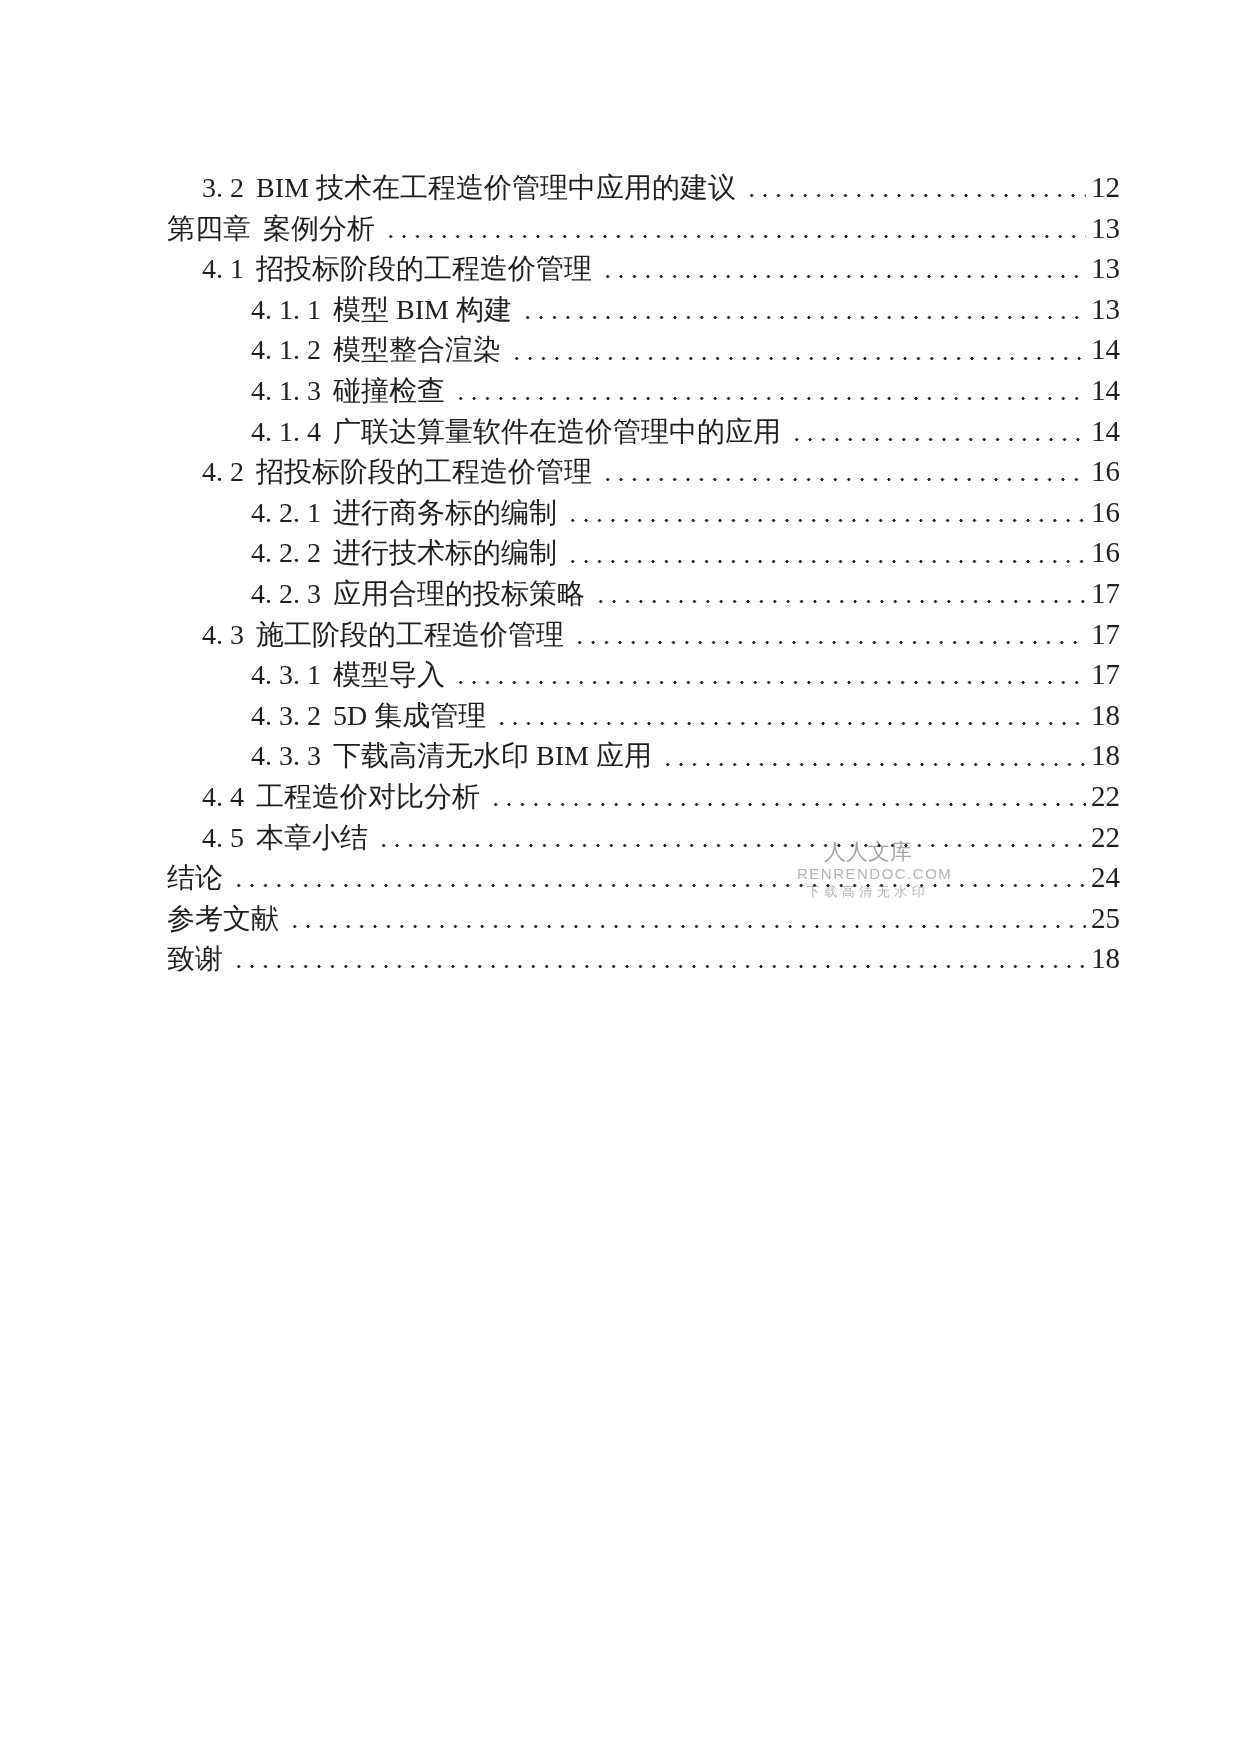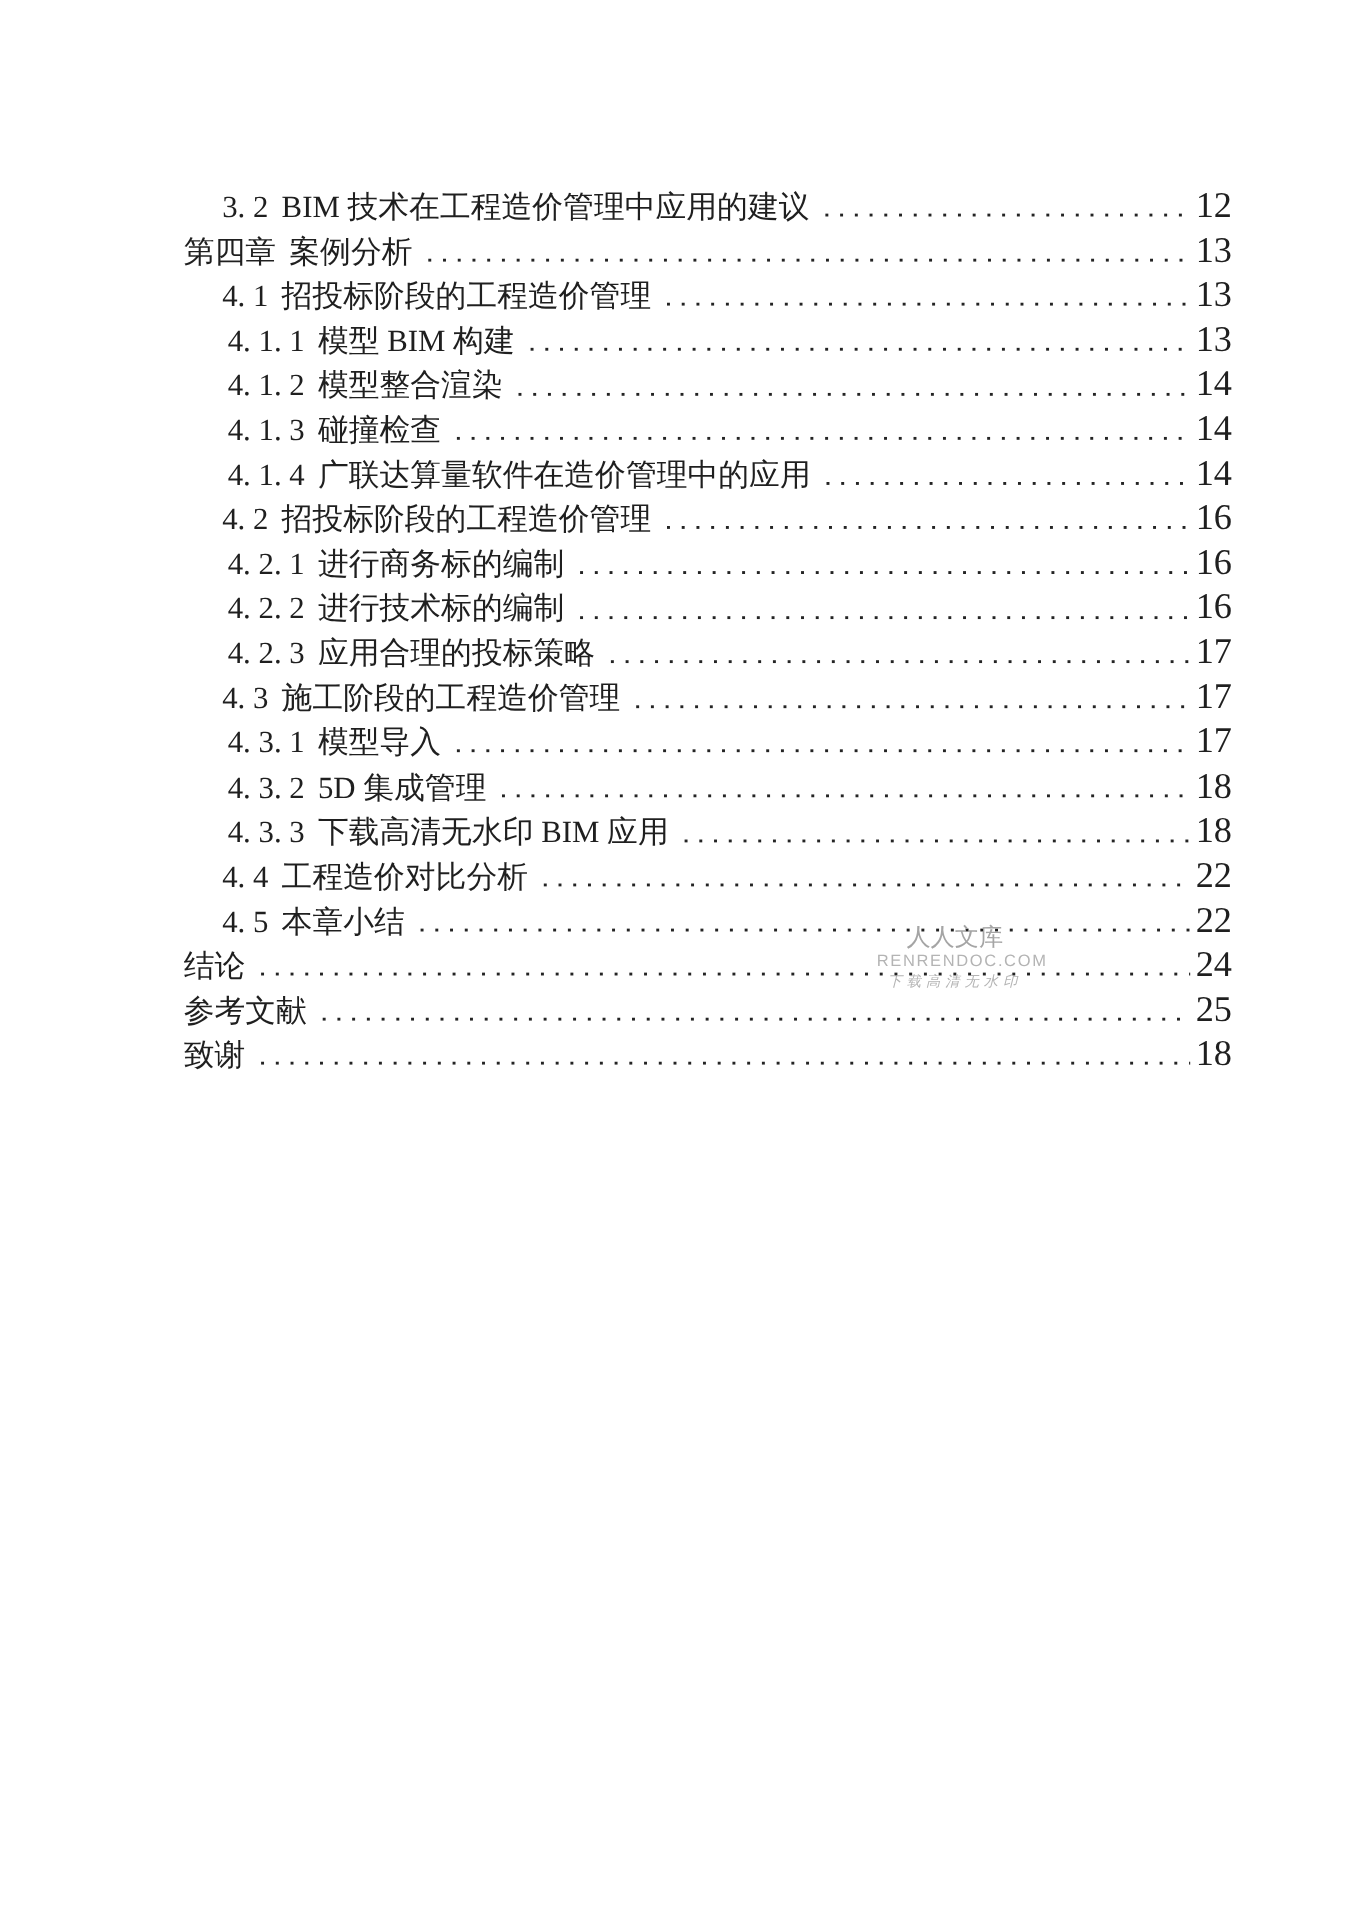--- a/index.html
+++ b/index.html
@@ -35,24 +35,24 @@
   .toc-row .num, .toc-row .title { flex: 0 0 auto; }
   .toc-row .leader {
     flex: 1 1 auto;
     align-self: stretch;
     margin: 0 5px 0 7px;
     background-image: radial-gradient(circle, #242424 1.35px, rgba(0,0,0,0) 1.7px);
     background-size: 13.4px 13.4px;
     background-repeat: repeat-x;
     background-position: left 2px bottom 5px;
   }
-  .toc-row .page-num { flex: 0 0 auto; font-size: 33px; }
+  .toc-row .page-num { flex: 0 0 auto; font-size: 29px; }
   .lv1 { margin-left: 1px; }
   .lv2 { margin-left: 36px; }
-  .lv3 { margin-left: 41px; }
+  .lv3 { margin-left: 85px; }
   .watermark {
     position: absolute;
     left: 797px;
     top: 841px;
     width: 142px;
     text-align: center;
     mix-blend-mode: darken;
     pointer-events: none;
     line-height: 1;
   }
@@ -69,21 +69,20 @@
     letter-spacing: 1.5px;
     color: #b4b4b4;
     font-family: "Liberation Sans", "DejaVu Sans", sans-serif;
   }
   .watermark .wm-tagline {
     margin-top: 4px;
     font-size: 13px;
     letter-spacing: 4.5px;
     color: #b4b4b4;
     font-family: "Liberation Sans", "DejaVu Sans", sans-serif;
-    font-style: italic;
   }
 </style>
 </head>
 <body>
 
 <div class="page">
   <div class="toc" id="toc-list">
       <div class="toc-row lv2">
     <span class="num">3. 2</span>
     <span class="title">BIM 技术在工程造价管理中应用的建议</span>

